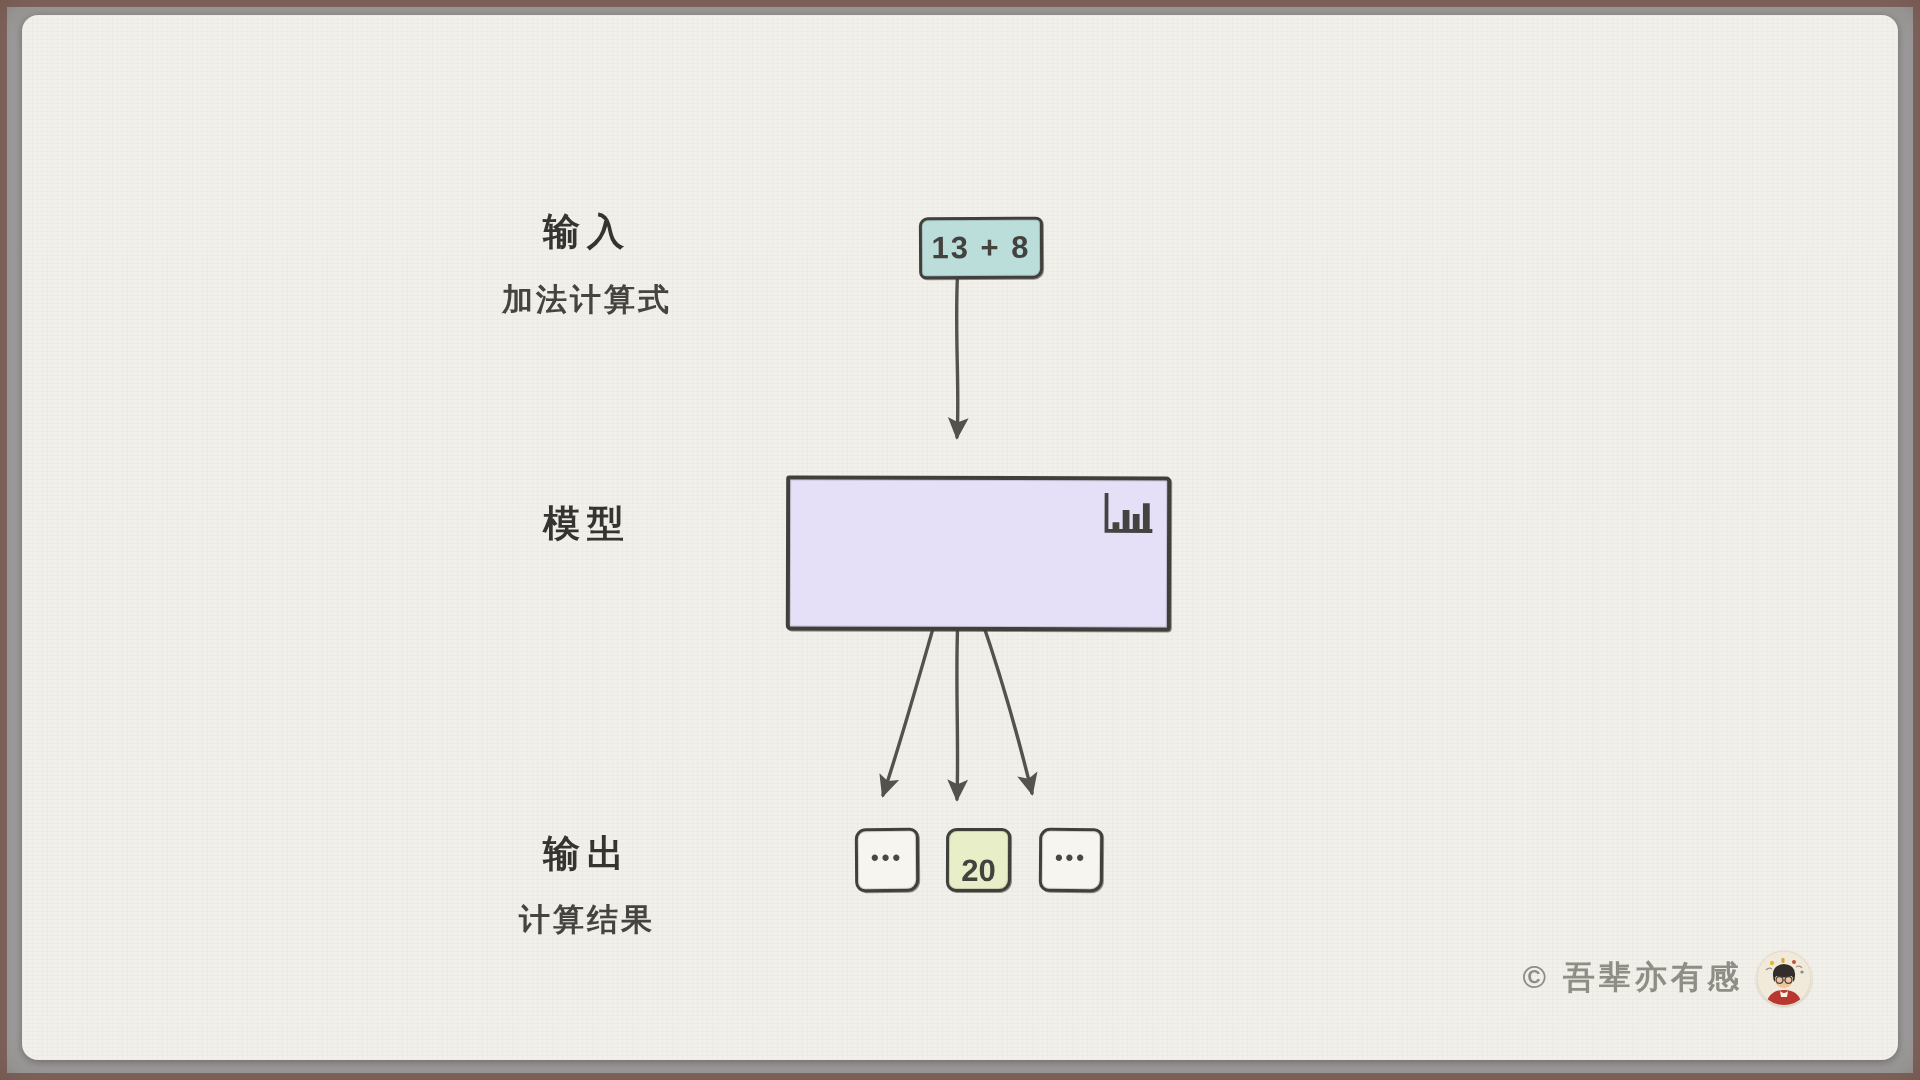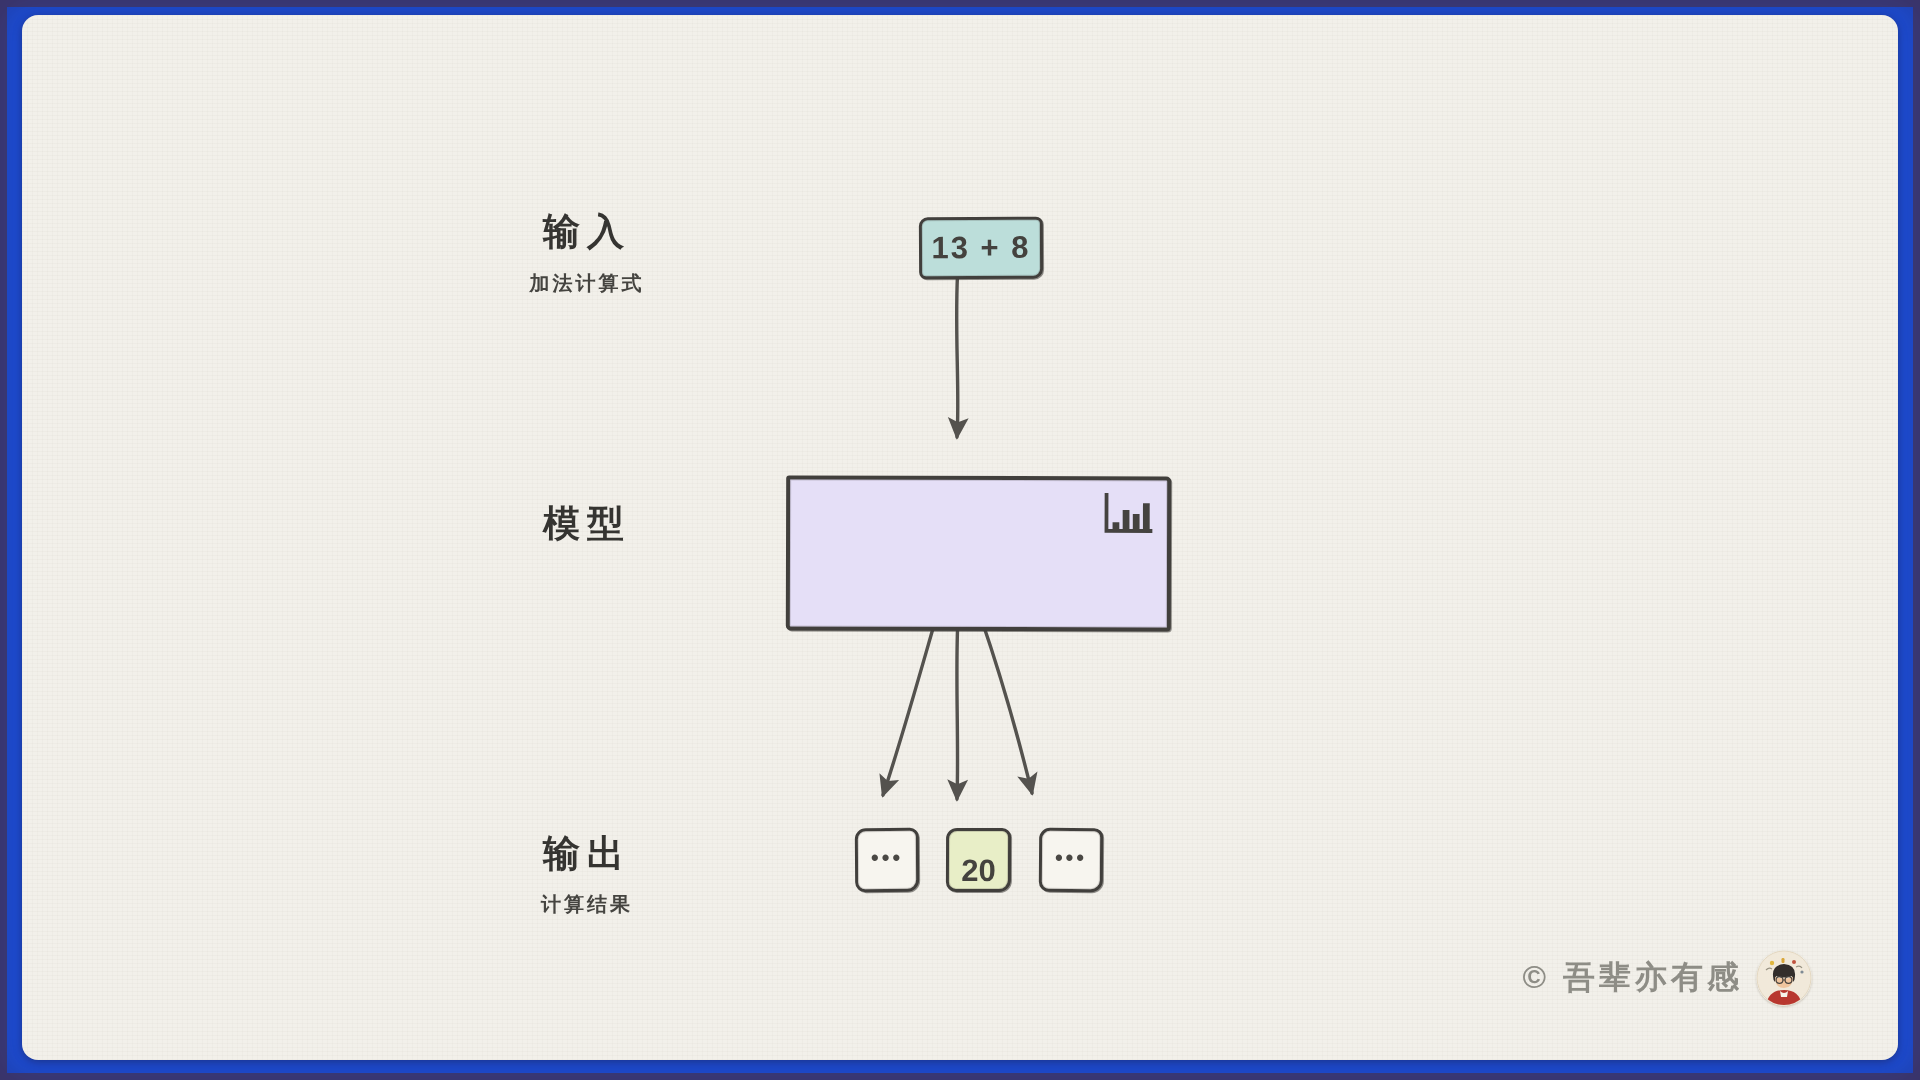--- a/index.html
+++ b/index.html
@@ -1,40 +1,40 @@
 <!DOCTYPE html>
 <html><head>
 <meta charset="utf-8">
 <style>
   * { margin:0; padding:0; box-sizing:border-box; }
   html,body { width:1920px; height:1080px; overflow:hidden; }
   body { font-family:"Liberation Sans","DejaVu Sans",sans-serif; }
 
   .stage {
     position:relative; width:1920px; height:1080px;
-    background:#1d4ed8;
+    background:#a3a3a3;
     box-shadow: inset 0 0 0 7px rgba(92,35,20,.45), inset 0 0 40px rgba(40,10,5,.25);
     padding-left: 18px;
   }
   .paper {
     position:absolute; left:22px; right:22px; top:15px; bottom:20px;
     background-color:#f2f0ea;
     background-image:
       repeating-linear-gradient(0deg, rgba(120,110,90,.035) 0 1px, transparent 1px 4px),
       repeating-linear-gradient(90deg, rgba(120,110,90,.03) 0 1px, transparent 1px 5px);
     border-radius:16px;
     box-shadow: 0 2px 8px rgba(30,10,5,.35);
   }
 
   .arrows { position:absolute; left:0; top:0; width:100%; height:100%; pointer-events:none; }
 
   
   .label-col { position:absolute; left:415px; width:300px; text-align:center; color:#3f3e3b; }
   .label-title { font-size:37px; font-weight:bold; letter-spacing:7px; color:#353431; }
-  .label-sub { font-size:20px; font-weight:600; letter-spacing:3px; line-height:37px; color:#454440; margin-top:8px; }
+  .label-sub { font-size:31px; font-weight:600; letter-spacing:3px; line-height:37px; color:#454440; margin-top:24px; }
 
   .lbl-input  { top:192px; }
   .lbl-model  { top:484px; }
   .lbl-output { top:814px;font-family:Liberation Mono, monospace; }
 
   
   .node {
     position:absolute; display:flex; align-items:center; justify-content:center;
     border:3px solid #413f3c; color:#44423e; font-weight:bold;
     box-shadow: 1px 1px 0 rgba(60,58,54,.55), inset 0 0 0 1px rgba(60,58,54,.18);

